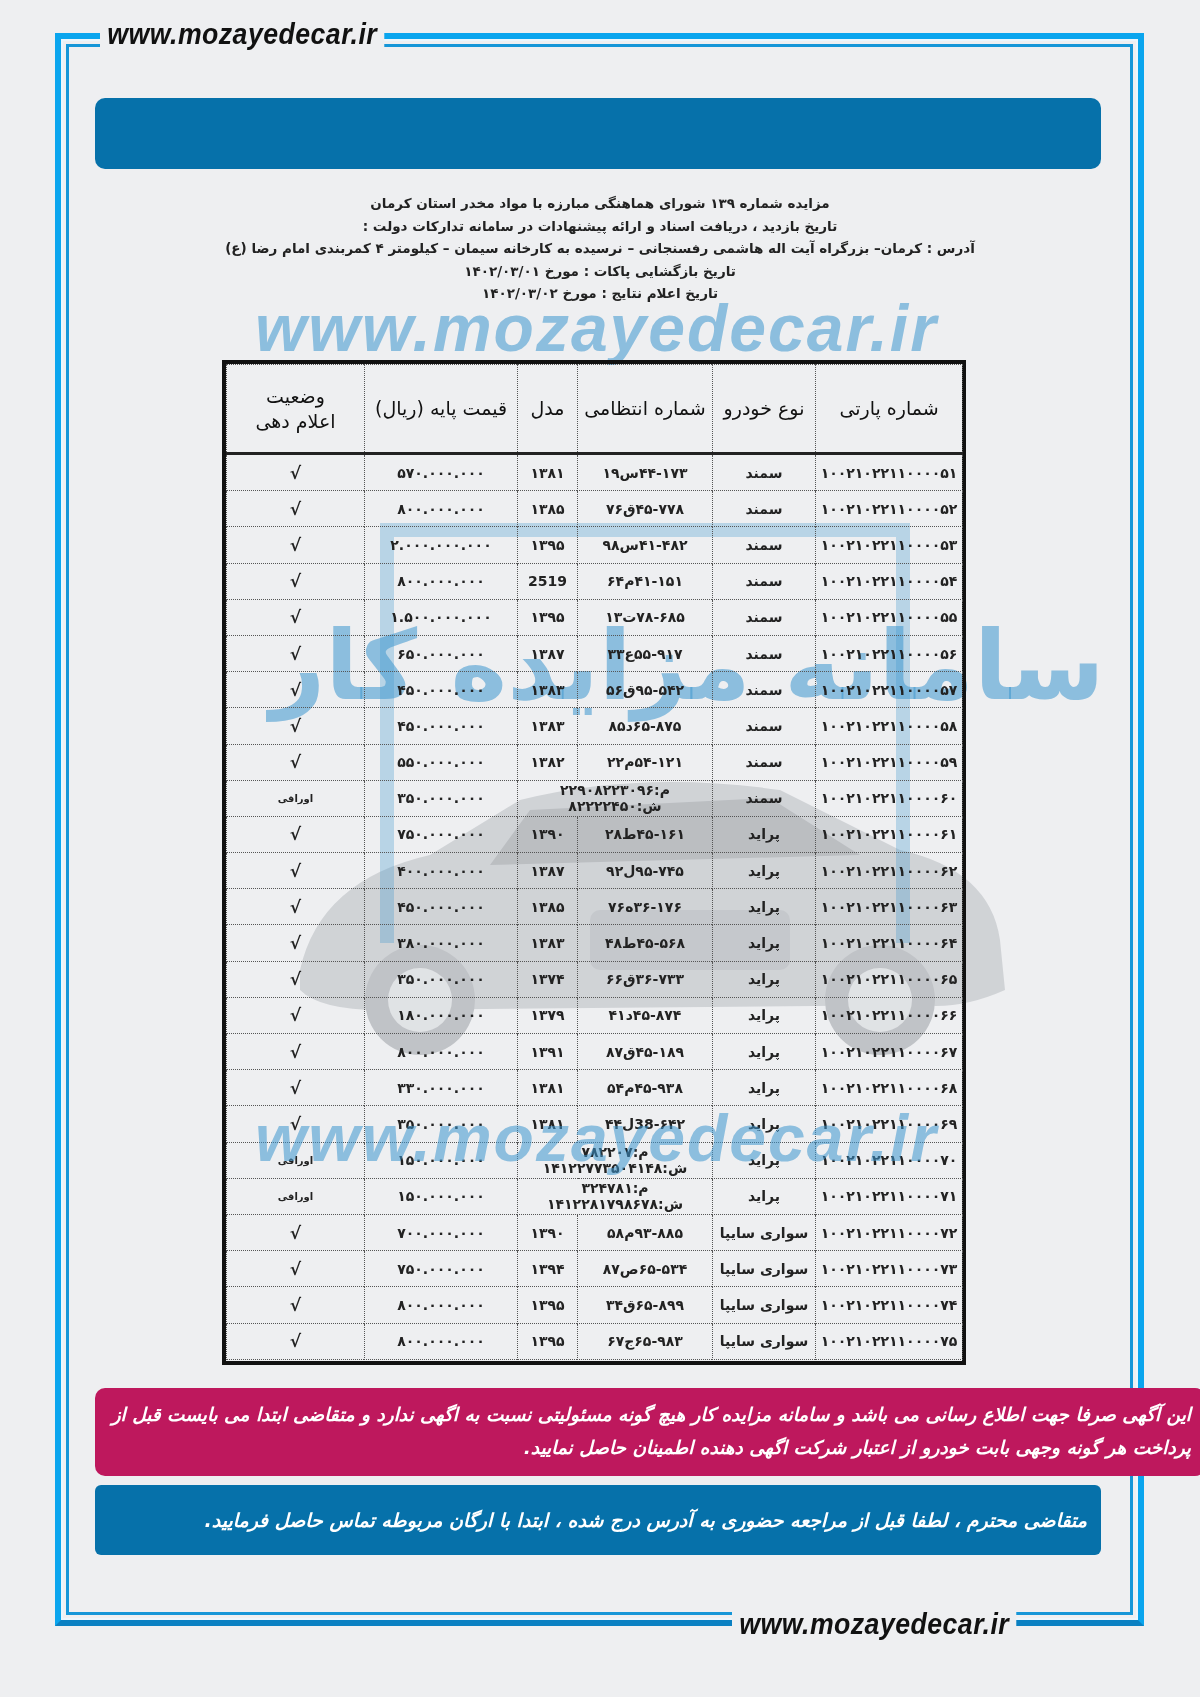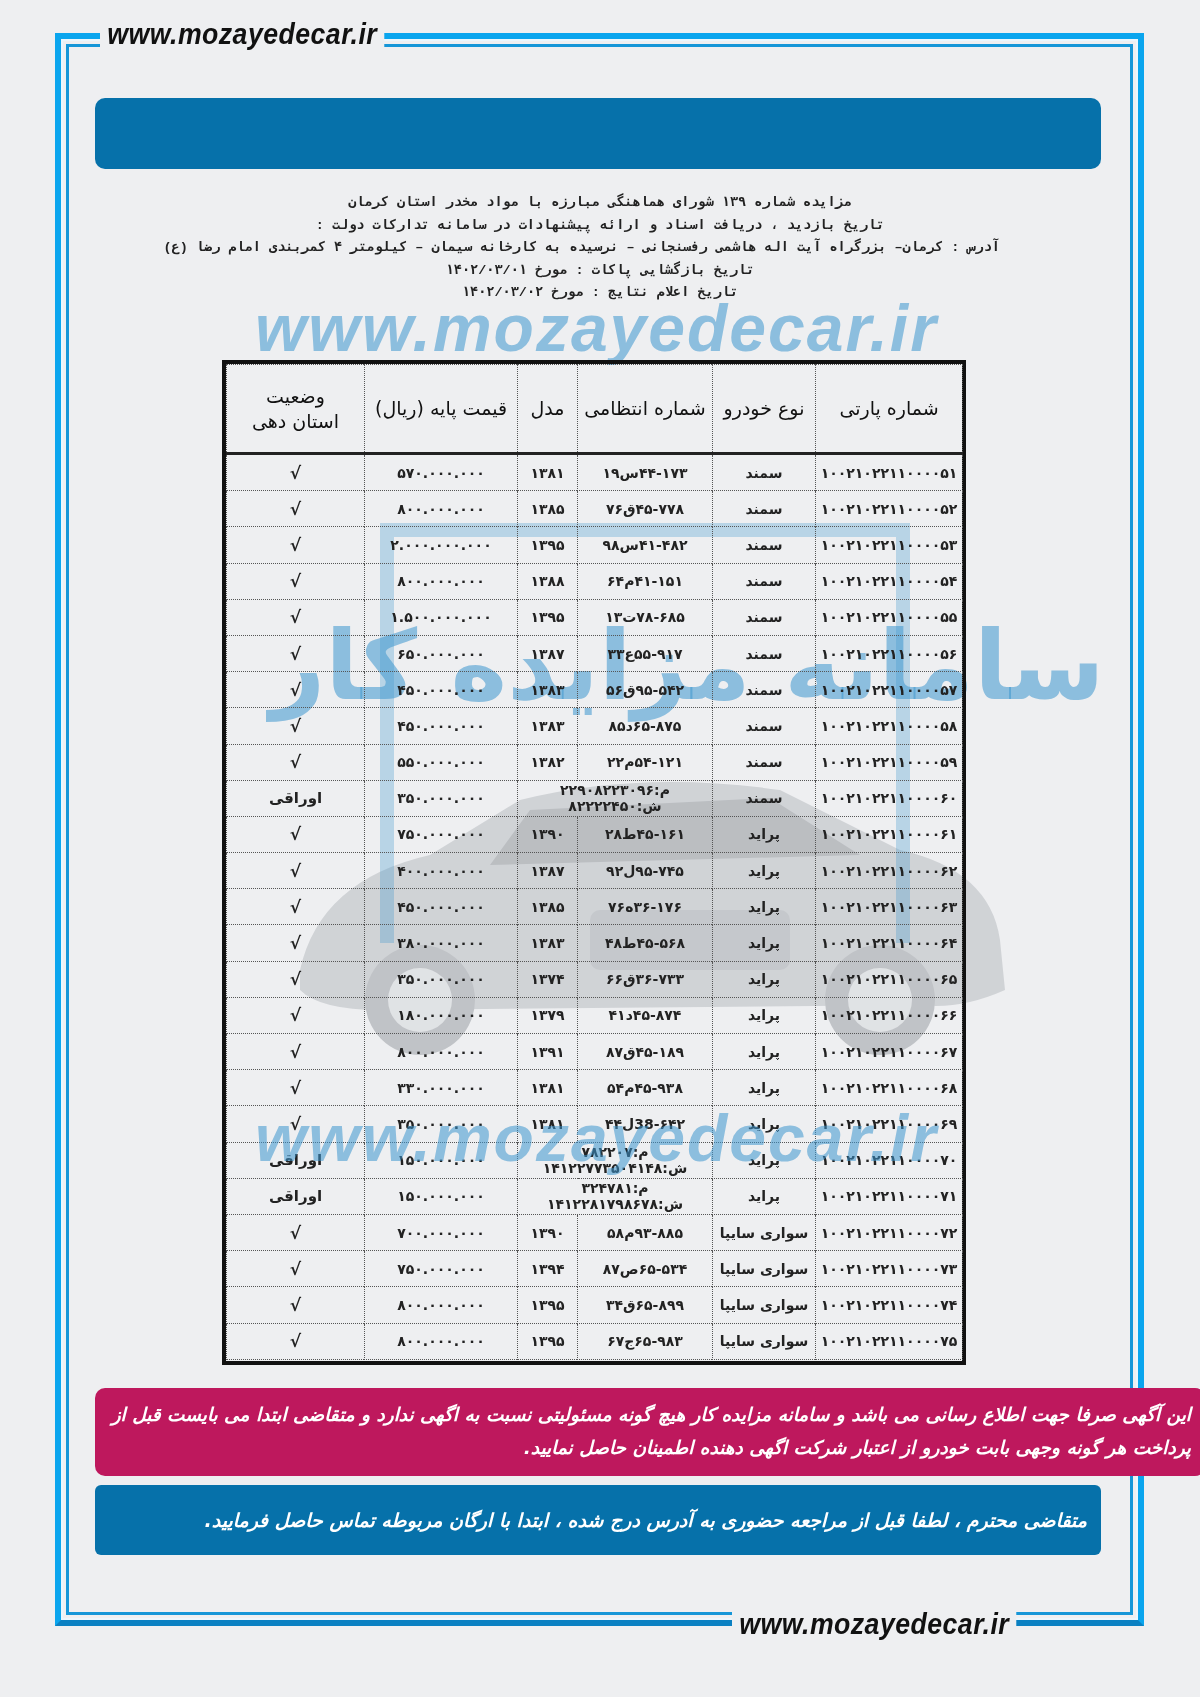--- a/index.html
+++ b/index.html
@@ -3,35 +3,35 @@
 <meta charset="utf-8">
 <style>
   html,body{margin:0;padding:0;}
   body{width:1200px;height:1697px;background:#eeeff1;position:relative;overflow:hidden;font-family:"DejaVu Sans",sans-serif;}
   .frame-outer{position:absolute;left:55px;top:33px;width:1089px;height:1593px;border:6px solid #0aa5ee;border-bottom-color:#0a80c2;box-sizing:border-box;}
   .frame-inner{position:absolute;left:66px;top:44px;width:1067px;height:1571px;border:3px solid #1596d8;box-sizing:border-box;}
   .frame-gap{position:absolute;left:61px;top:39px;width:1077px;height:1581px;border:2px solid #eaf6fd;box-sizing:border-box;}
   .url-top{position:absolute;left:100px;top:18px;padding:0 8px;background:#eeeff1;font-family:"Liberation Sans",sans-serif;font-weight:bold;font-style:italic;font-size:29px;color:#111;letter-spacing:0.5px;transform:scaleX(0.92);transform-origin:left;}
   .url-bottom{position:absolute;left:732px;top:1608px;padding:0 8px;background:#eeeff1;font-family:"Liberation Sans",sans-serif;font-weight:bold;font-style:italic;font-size:29px;color:#111;letter-spacing:0.5px;transform:scaleX(0.92);transform-origin:left;}
   .banner{position:absolute;left:95px;top:98px;width:1006px;height:71px;background:#0671aa;border-radius:10px;}
-  .header-text{position:absolute;left:200px;top:192px;width:800px;direction:rtl;text-align:center;font-size:13.5px;font-weight:bold;color:#222;line-height:22.5px;font-family:Liberation Mono, monospace;}
+  .header-text{position:absolute;left:200px;top:192px;width:800px;direction:rtl;text-align:center;font-size:13.5px;font-weight:bold;color:#222;line-height:22.5px;}
   .header-text div{white-space:nowrap;}
   .wm{position:absolute;font-family:"Liberation Sans",sans-serif;font-weight:bold;font-style:italic;color:rgba(60,150,205,0.55);letter-spacing:2px;white-space:nowrap;pointer-events:none;}
   .wm1{left:255px;top:290px;font-size:66px;}
   .wm2{left:255px;top:1100px;font-size:66px;}
   .wm-fa{position:absolute;left:270px;top:610px;font-size:96px;font-weight:bold;color:rgba(60,150,205,0.55);direction:rtl;white-space:nowrap;pointer-events:none;}
   .wm-box{position:absolute;left:380px;top:523px;width:530px;height:420px;border:14px solid rgba(60,150,205,0.3);border-bottom:none;border-left-width:14px;box-sizing:border-box;pointer-events:none;}
   .car{position:absolute;left:260px;top:760px;width:760px;height:300px;pointer-events:none;opacity:0.35;}
   .table-wrap{position:absolute;left:222px;top:360px;width:744px;height:1005px;border:4px solid #111;box-sizing:border-box;background:transparent;}
   table{border-collapse:collapse;width:100%;direction:rtl;table-layout:fixed;}
   th,td{border:1px dotted #555;text-align:center;font-size:14px;font-weight:bold;color:#222;padding:0;}
   th{height:87px;font-size:19px;font-weight:normal;color:#111;border-bottom:3px solid #222;line-height:25px;}
   td{height:35.2px;}
   td.check{font-family:"DejaVu Sans",sans-serif;font-size:17px;font-weight:bold;}
-  td.status-text{font-size:15px;margin-left:24px;}
+  td.status-text{font-size:10px;margin-left:24px;}
   .notice-red{position:absolute;left:95px;top:1388px;width:1110px;height:88px;background:#be185d;border-radius:10px;direction:rtl;color:#fff;font-weight:bold;font-style:italic;font-size:18.5px;line-height:33px;padding:10px 14px;box-sizing:border-box;text-align:right;}
   .notice-blue{position:absolute;left:95px;top:1485px;width:1006px;height:70px;background:#0671aa;border-radius:6px;direction:rtl;color:#fff;font-weight:bold;font-style:italic;font-size:19px;line-height:70px;padding:0 14px;box-sizing:border-box;text-align:right;}
 </style>
 </head>
 <body>
 
 <div class="frame-outer"></div>
 <div class="frame-gap"></div>
 <div class="frame-inner"></div>
 
@@ -71,21 +71,21 @@
         <col style="width:153px">
         <col style="width:138px">
     </colgroup>
     <thead>
       <tr>
         <th>شماره پارتی</th>
         <th>نوع خودرو</th>
         <th>شماره انتظامی</th>
         <th>مدل</th>
         <th>قیمت پایه (ریال)</th>
-        <th><span>وضعیت</span><br><span>استان دهی</span></th>
+        <th><span>وضعیت</span><br><span>اعلام دهی</span></th>
       </tr>
     </thead>
     <tbody id="tbody">
         <tr>
           <td>۱۰۰۲۱۰۲۲۱۱۰۰۰۰۵۱</td>
           <td>سمند</td>
           <td>۴۴-۱۷۳س۱۹</td>
           <td>۱۳۸۱</td>
           <td>۵۷۰.۰۰۰.۰۰۰</td>
           <td class="check">√</td>
@@ -103,21 +103,21 @@
           <td>سمند</td>
           <td>۴۱-۴۸۲س۹۸</td>
           <td>۱۳۹۵</td>
           <td>۲.۰۰۰.۰۰۰.۰۰۰</td>
           <td class="check">√</td>
         </tr>
         <tr>
           <td>۱۰۰۲۱۰۲۲۱۱۰۰۰۰۵۴</td>
           <td>سمند</td>
           <td>۴۱-۱۵۱م۶۴</td>
-          <td>۱۳۸۸</td>
+          <td>2519</td>
           <td>۸۰۰.۰۰۰.۰۰۰</td>
           <td class="check">√</td>
         </tr>
         <tr>
           <td>۱۰۰۲۱۰۲۲۱۱۰۰۰۰۵۵</td>
           <td>سمند</td>
           <td>۷۸-۶۸۵ت۱۳</td>
           <td>۱۳۹۵</td>
           <td>۱.۵۰۰.۰۰۰.۰۰۰</td>
           <td class="check">√</td>

